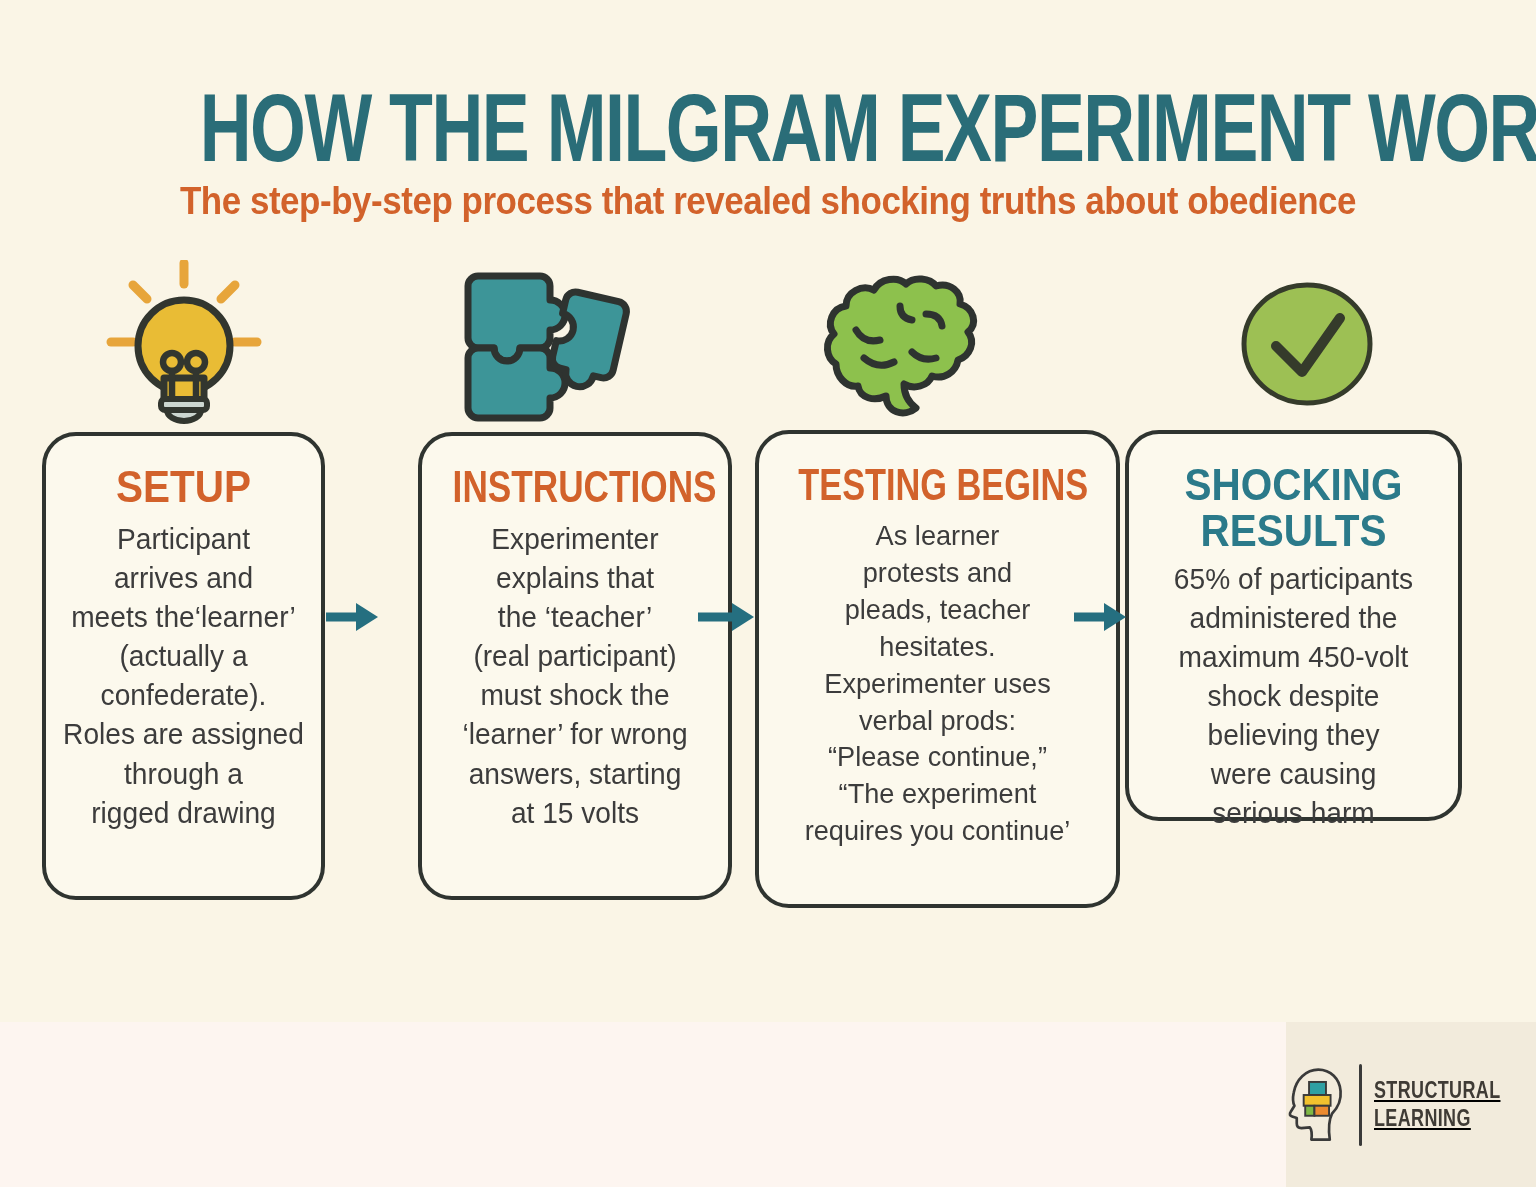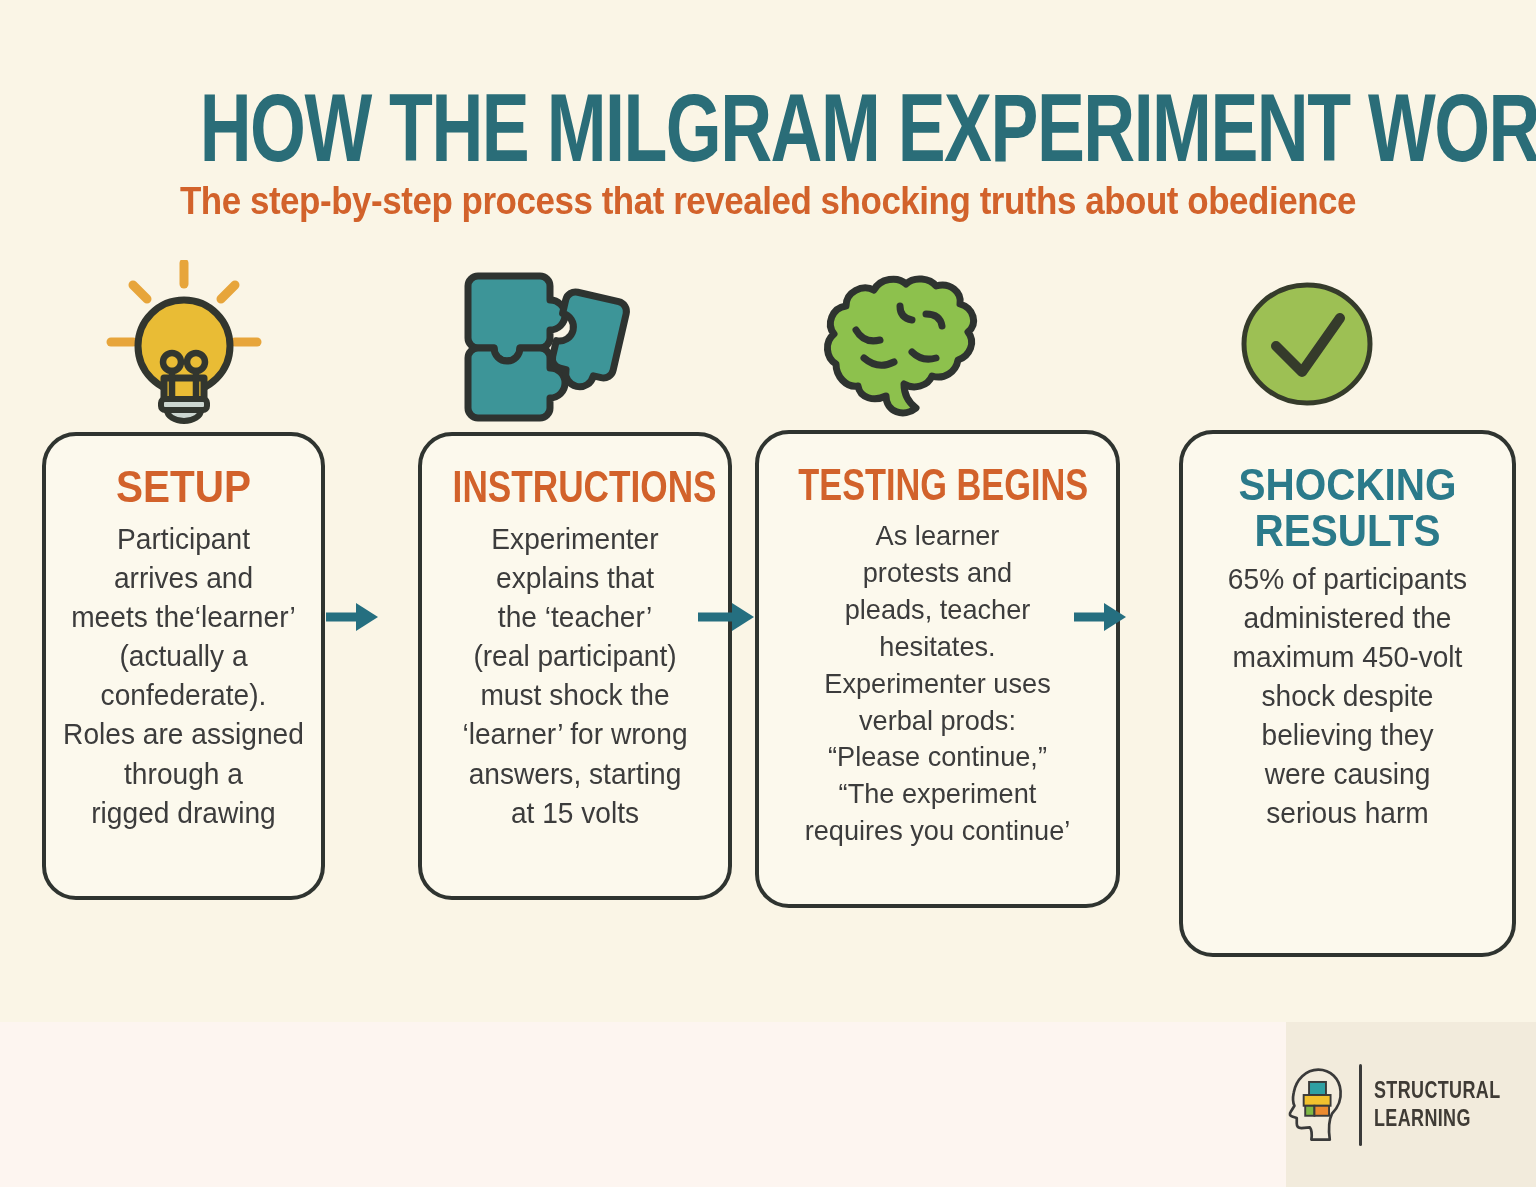--- a/index.html
+++ b/index.html
@@ -40,21 +40,21 @@
     position:absolute;
     background:#FCF9ED;
     border:4px solid #2F3430;
     border-radius:34px;
     text-align:center;
     padding-top:22px;
   }
   #card-0{left:42px; top:432px;width:283px;height:468px;}
   #card-1{left:378px;top:432px;width:314px;height:468px;margin-left:40px;}
   #card-2{left:755px;top:430px;width:365px;height:478px;}
-  #card-3{left:1179px;top:430px;width:337px;height:527px;}
+  #card-3{left:1125px;top:430px;width:337px;height:391px;}
   .step-title{
     font-size:44px;font-weight:bold;line-height:1.04;
     color:#D2622B;
     transform-origin:50% 50%;
     white-space:nowrap;
     margin:6px 0 10px 0;
   }
   #card-0 .step-title{transform:scaleX(0.92);}
   #card-1 .step-title{transform:scaleX(0.80);}
   #card-2 .step-title{transform:scaleX(0.78);}
@@ -72,21 +72,21 @@
   #arrow-1{left:696px;}
   #arrow-2{left:1072px;}
   
   .bottom-band{
     position:absolute;left:0;top:1022px;width:1536px;height:165px;
     background:#FDF5F0;
   }
   .logo-panel{
     position:absolute;left:1286px;top:1022px;width:250px;height:165px;
     background:#F2EBDC;
-    display:flex;align-items:center;justify-content:center;gap:12px;
+    display:flex;align-items:center;justify-content:center;gap:12px;text-decoration:underline;
   }
   .logo-divider{width:3px;height:82px;background:#3A3A3A;border-radius:2px;}
   .logo-text{
     color:#3F3B35;font-weight:bold;font-size:23px;line-height:1.18;
     letter-spacing:0.5px;
     transform:scaleX(0.78);transform-origin:0 50%;
     white-space:nowrap;
   }
 </style>
 </head>

